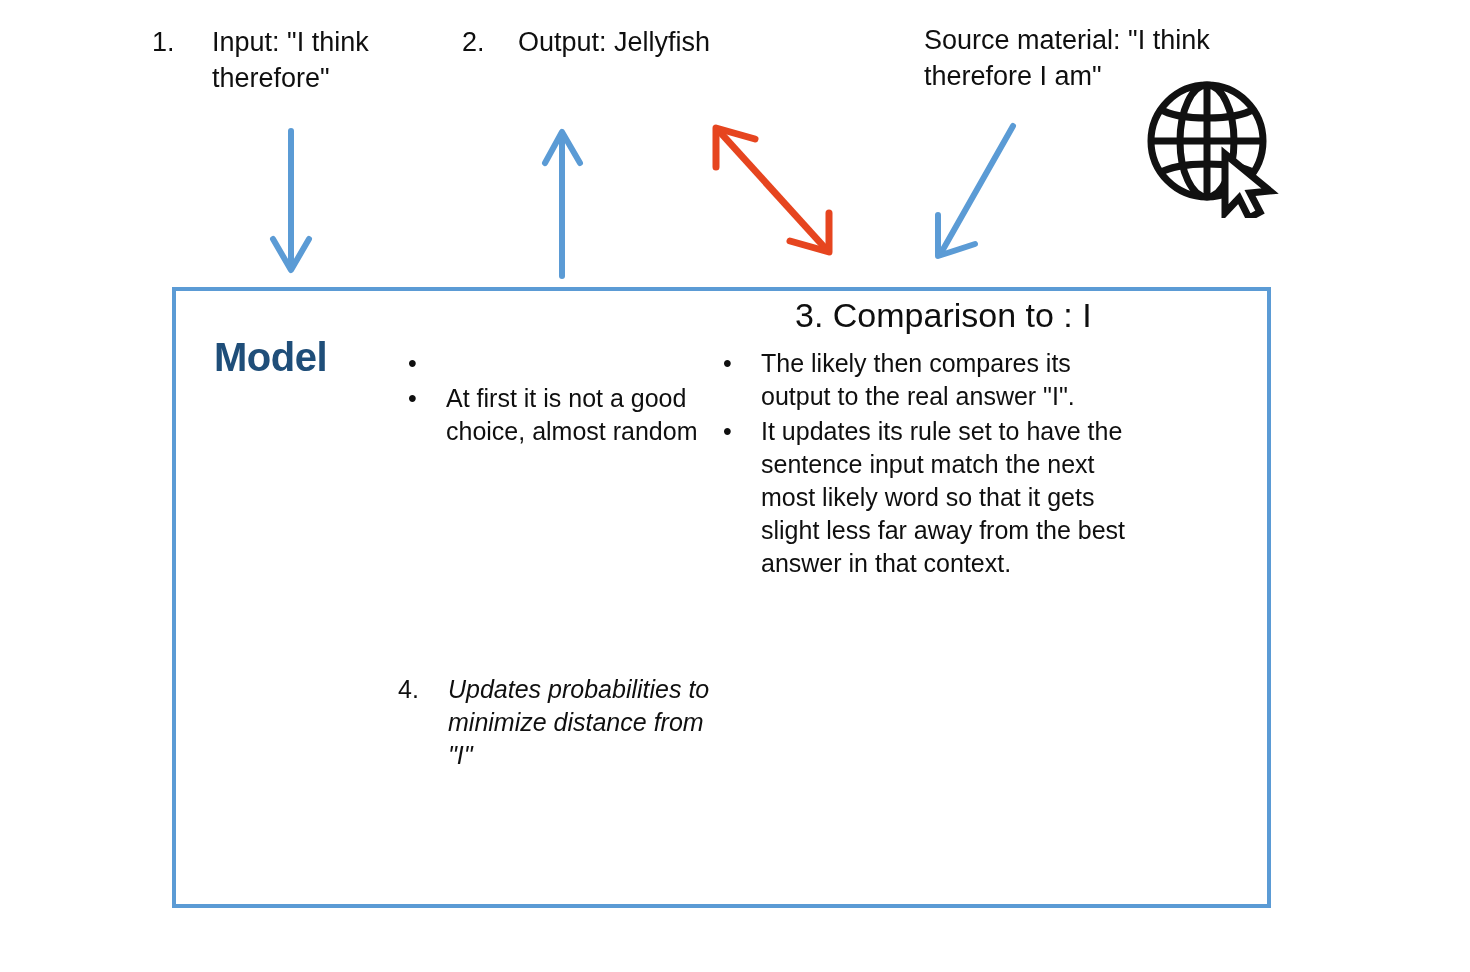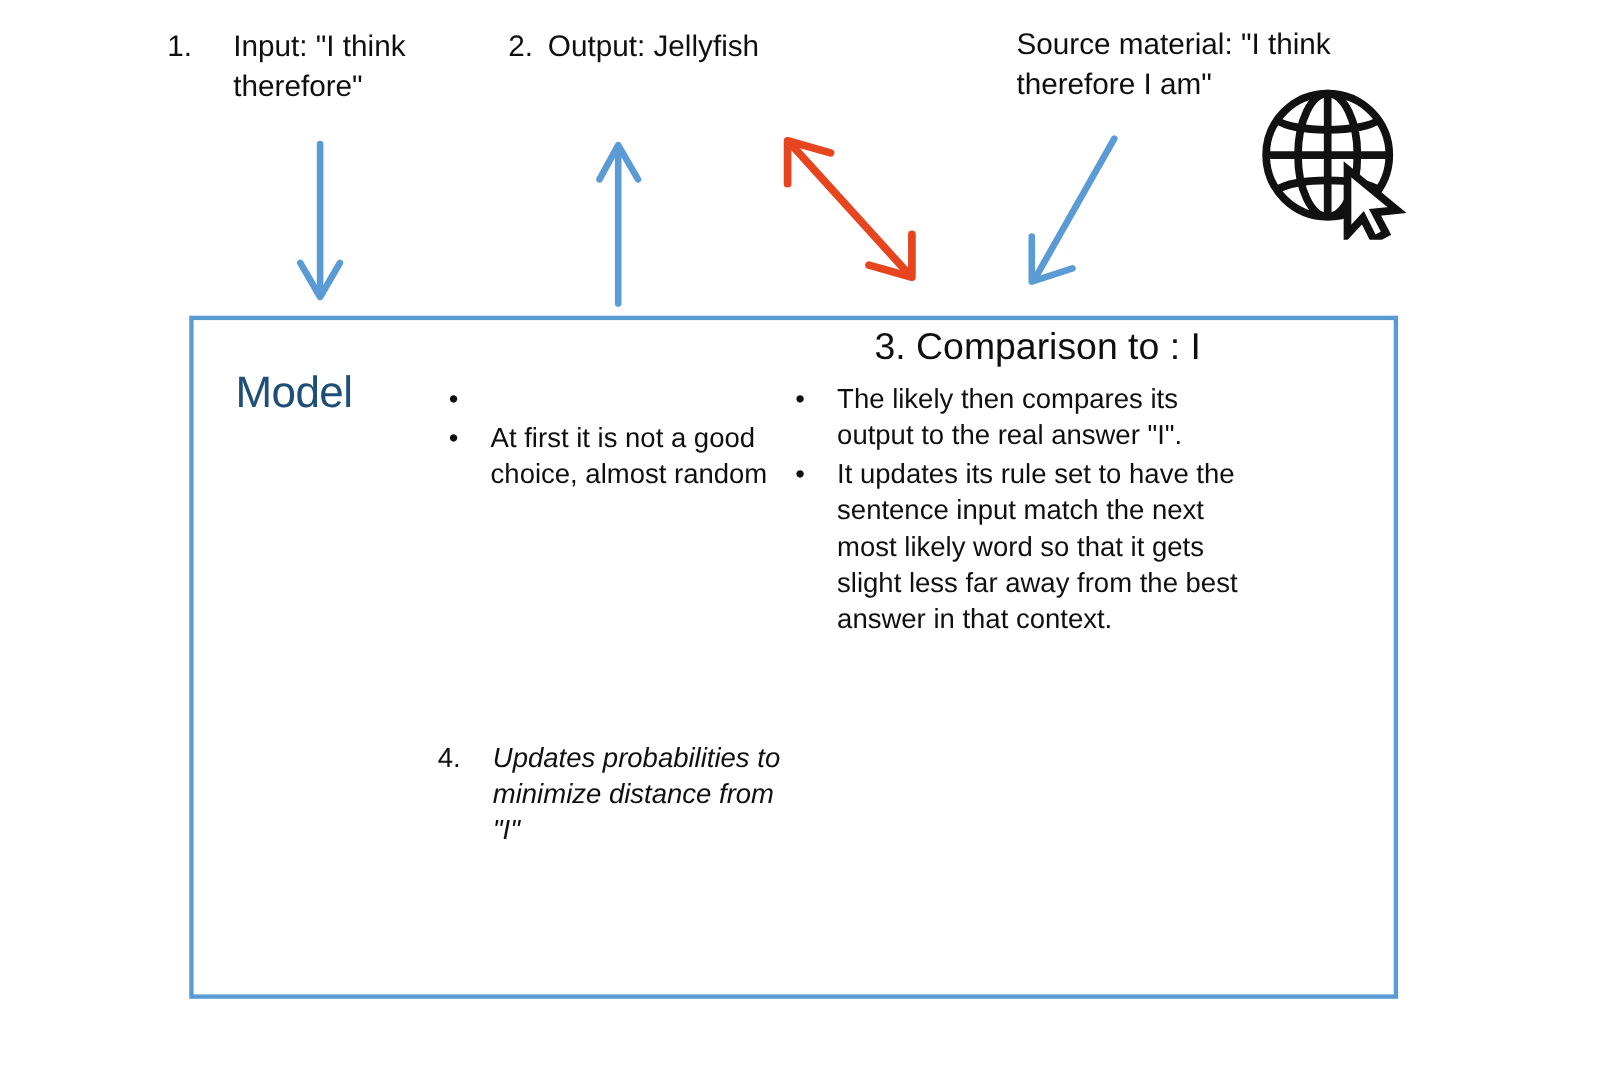--- a/index.html
+++ b/index.html
@@ -29,39 +29,39 @@
   }
   .num-marker {
     font-size: 27px;
     line-height: 36px;
     color: #0f0f0f;
   }
 
   #label-input-num   { left: 152px; top: 24px; }
   #label-input-text  { left: 212px; top: 24px; width: 230px; }
   #label-output-num  { left: 462px; top: 24px; }
-  #label-output-text { left: 498px; top: 24px; width: 260px; }
+  #label-output-text { left: 518px; top: 24px; width: 260px; }
   #label-source-text { left: 924px; top: 22px; width: 370px; }
 
   
   #model-box {
     left: 172px;
     top: 287px;
     width: 1099px;
     height: 621px;
     border: 4px solid #5B9BD5;
     box-sizing: border-box;
     background: #ffffff;
   }
 
   #model-title {
     left: 214px;
     top: 335px;
     font-size: 40px;
-    font-weight: normal;
+    font-weight: bold;
     color: #1F4E79;
     letter-spacing: -0.5px;
   }
 
   
   .bullet-col { font-size: 25px; line-height: 33px; color: #0f0f0f; }
   .bullet-row { display: flex; align-items: flex-start; margin-bottom: 2px; }
   .bullet-dot {
     width: 38px;
     flex: 0 0 38px;

